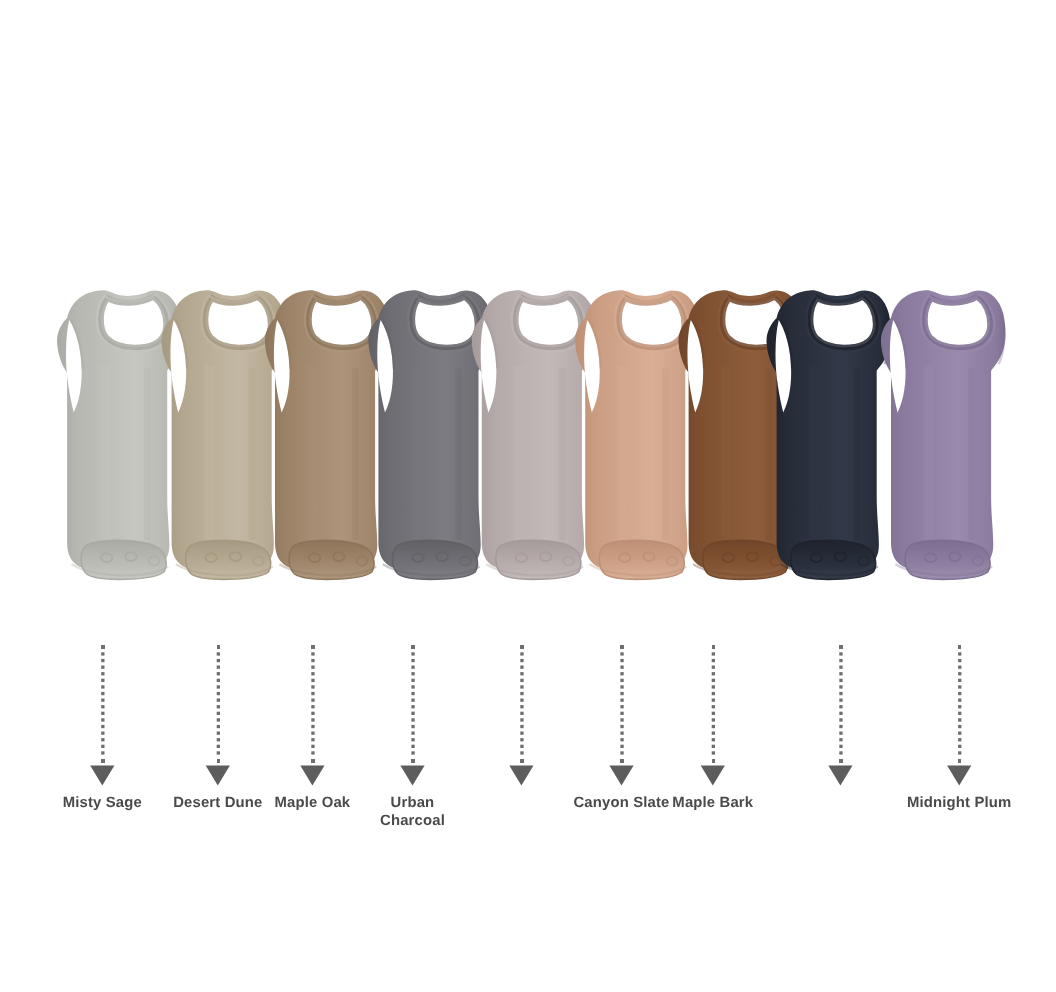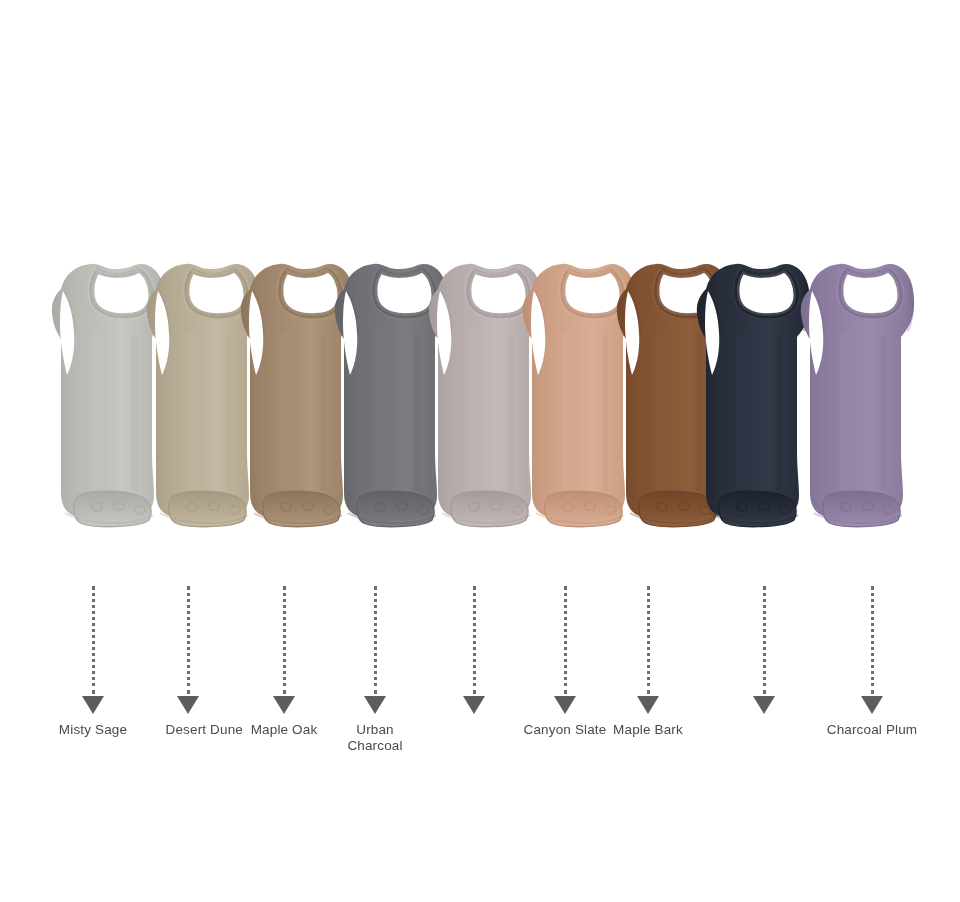--- a/index.html
+++ b/index.html
@@ -9,20 +9,21 @@
   }
   body {
     font-family: "Liberation Sans", sans-serif;
   }
   #stage {
     position: relative;
     width: 960px;
     height: 902px;
     background: #ffffff;
     overflow: hidden;
+    font-weight: bold;
   }
 
   
   #garment-row {
     position: absolute;
     left: 0;
     top: 0;
     width: 960px;
     height: 902px;
   }
@@ -841,21 +842,21 @@
     <path d="M 30 258 C 50 270, 100 272, 118 260" fill="none" stroke="#7d6f90" stroke-width="2" opacity="0.35"></path>
   </svg>
       </div>
     </div>
   <div id="pointer-row">
       <div class="pointer-group" style="left: 38px;">
         <div class="dotted-line"></div>
         <div class="arrow-head"></div>
         <div class="swatch-label">Misty Sage</div>
       </div>
-      <div class="pointer-group" style="left: 133px; text-align: right;">
+      <div class="pointer-group" style="left: 143px;">
         <div class="dotted-line"></div>
         <div class="arrow-head"></div>
         <div class="swatch-label">Desert Dune</div>
       </div>
       <div class="pointer-group" style="left: 229px;">
         <div class="dotted-line"></div>
         <div class="arrow-head"></div>
         <div class="swatch-label">Maple Oak</div>
       </div>
       <div class="pointer-group" style="left: 320px; text-align: center;">
@@ -878,17 +879,17 @@
         <div class="arrow-head"></div>
         <div class="swatch-label">Maple Bark</div>
       </div>
       <div class="pointer-group" style="left: 709px;">
         <div class="dotted-line"></div>
         <div class="arrow-head"></div>
       </div>
       <div class="pointer-group" style="left: 817px;">
         <div class="dotted-line"></div>
         <div class="arrow-head"></div>
-        <div class="swatch-label">Charcoal Plum</div>
+        <div class="swatch-label">Midnight Plum</div>
       </div>
     </div>
 
 </div>
 
 </body></html>

